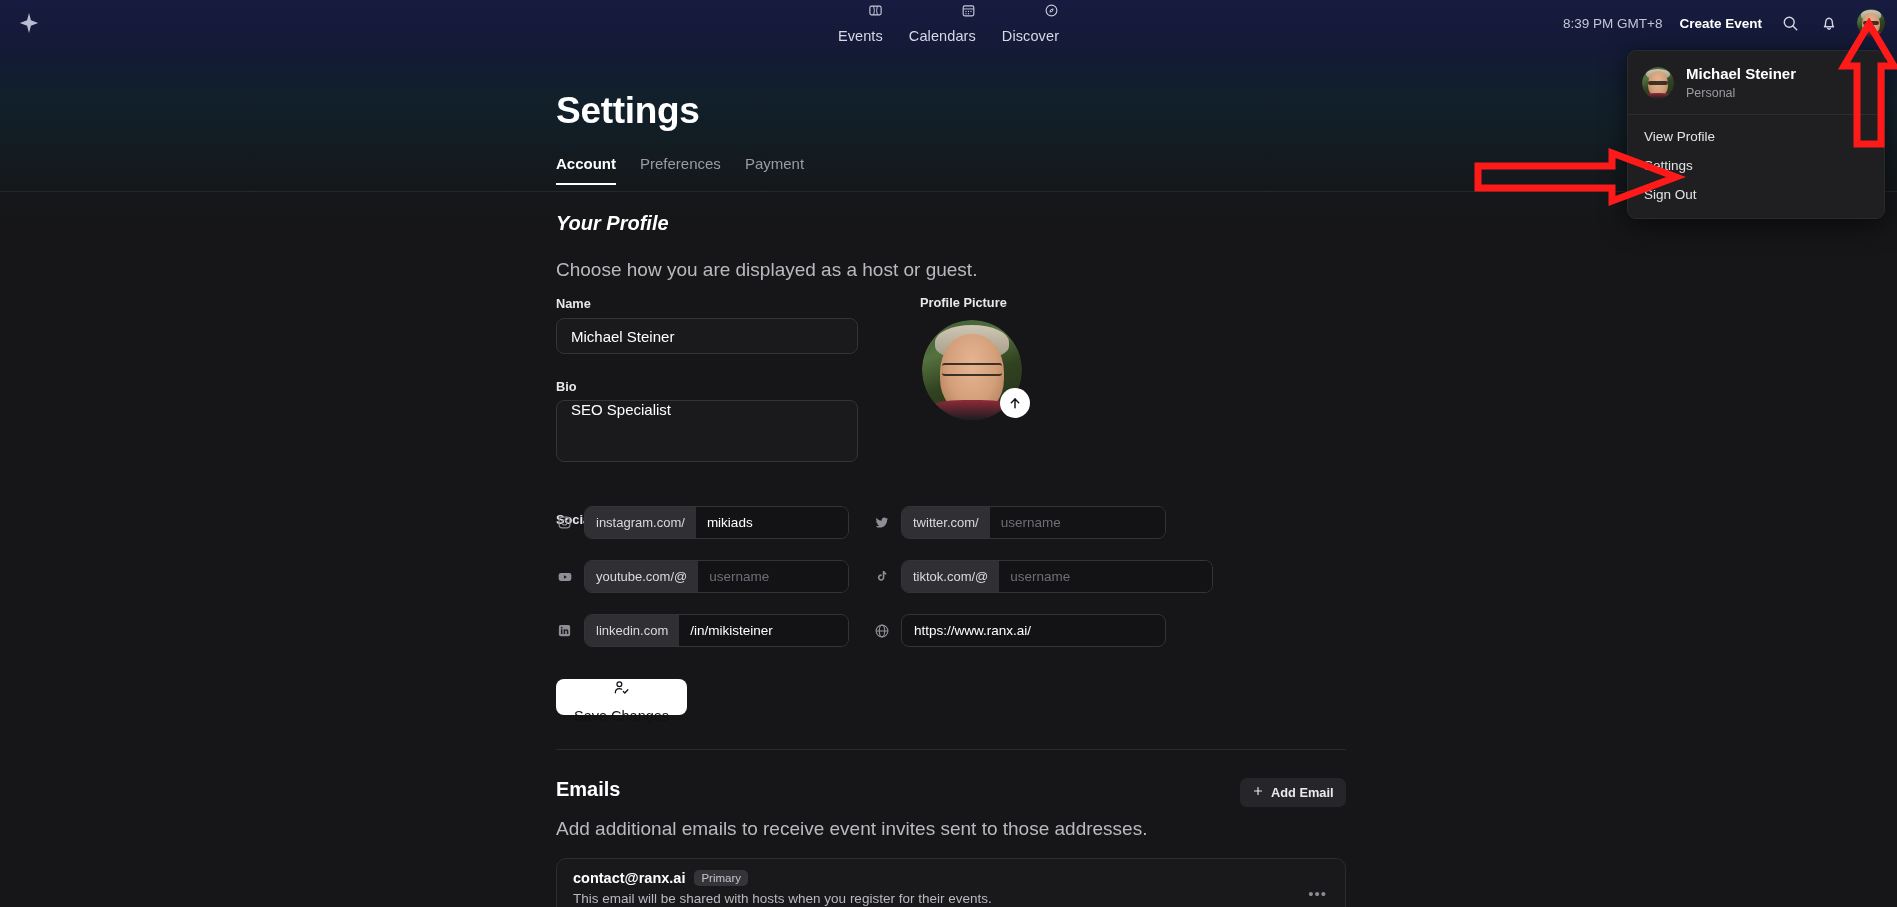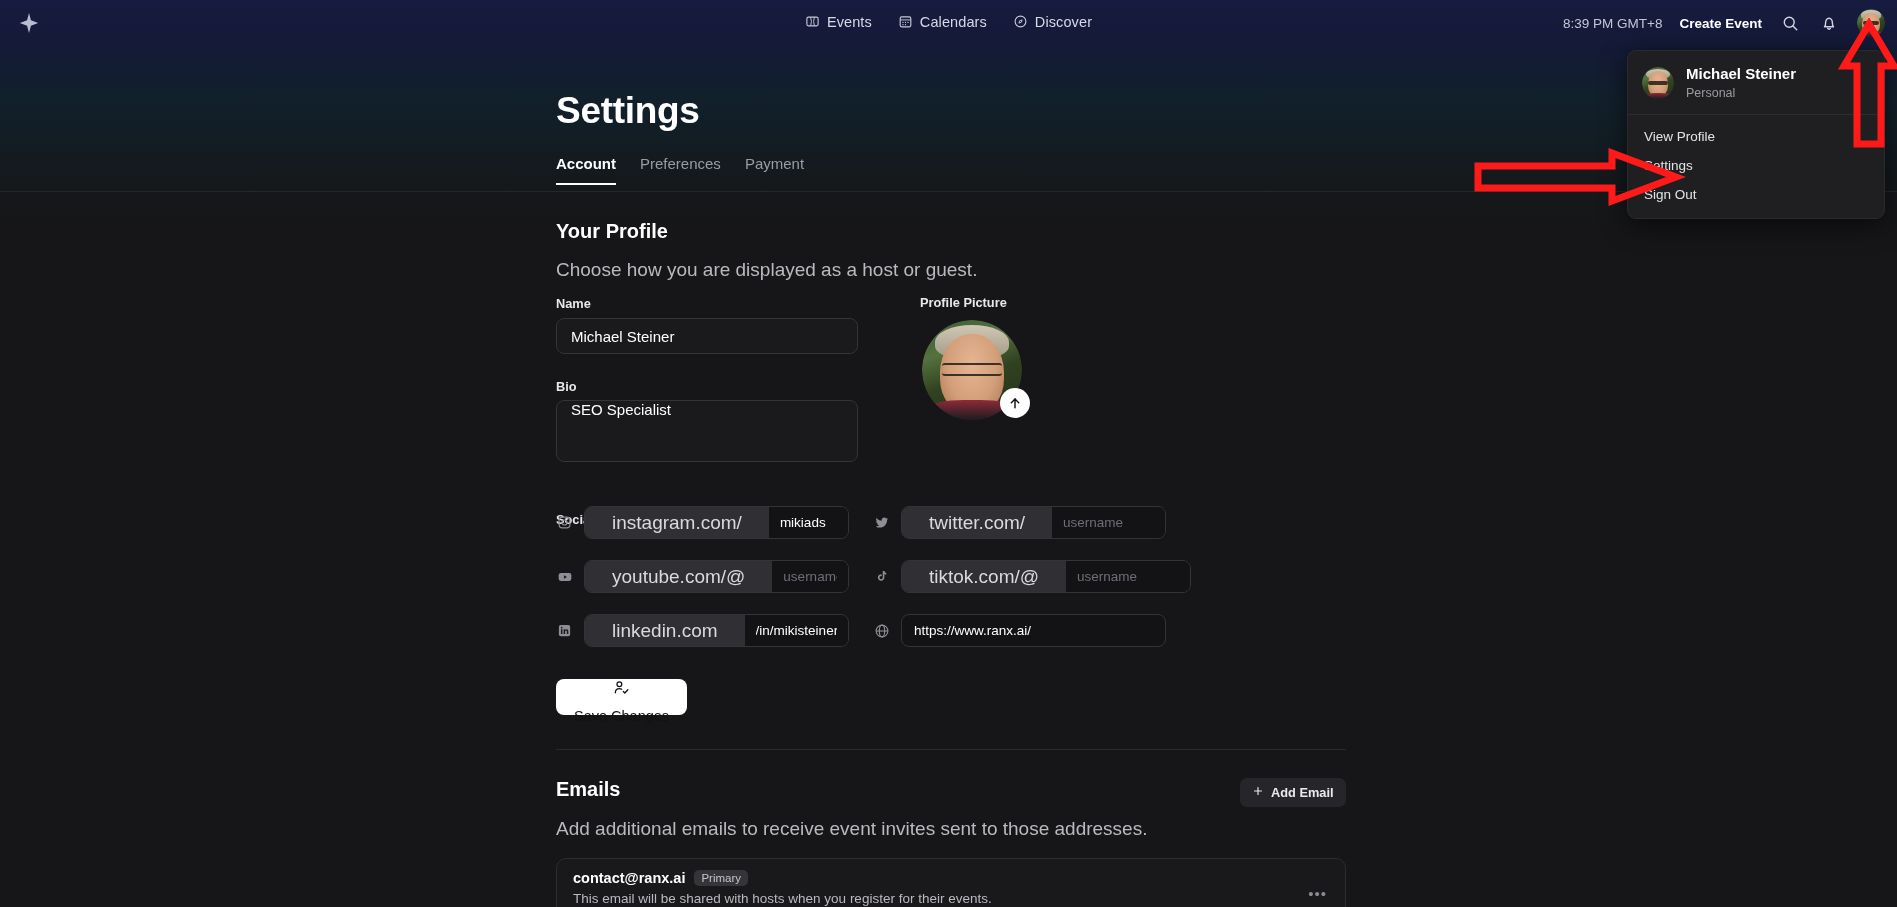--- a/index.html
+++ b/index.html
@@ -30,23 +30,24 @@
   }
   .logo-mark {
     position: absolute; left: 14px; top: 8px; width: 30px; height: 30px;
     display: flex; align-items: center; justify-content: center;
   }
   .nav-center {
     position: absolute; left: 0; right: 0; top: 0; height: 46px;
     display: flex; align-items: center; justify-content: center; gap: 26px;
   }
   .nav-item {
-    display: flex; align-items: flex-start; gap: 7px;
+    display: flex; align-items: flex-end; gap: 7px;
     color: #d6d9e6; font-size: 14.5px; letter-spacing: .1px;
     cursor: pointer;
+    flex-direction: column;
   }
   .nav-item svg { opacity: .92; }
   .nav-right {
     position: absolute; right: 12px; top: 0; height: 46px;
     display: flex; align-items: center; gap: 17px;
   }
   .clock { color: #c3c7d4; font-size: 13.5px; }
   .create-event { color: #ffffff; font-size: 13.5px; font-weight: bold; cursor: pointer; }
   .icon-btn { width: 22px; height: 22px; display: flex; align-items: center; justify-content: center; cursor: pointer; }
   .avatar-btn {
@@ -131,22 +132,22 @@
 
   
   .sl-row { display: flex; align-items: center; gap: 11px; }
   .sl-ico { width: 17px; height: 17px; display: flex; align-items: center; justify-content: center; color: #8e8e96; flex: none; }
   .sl-group {
     display: flex; align-items: stretch; height: 33px;
     border: 1px solid #333338; border-radius: 8px; overflow: hidden;
     background: #1a1a1d;
   }
   .sl-prefix {
-    background: #303034; color: #d9d9de; font-size: 19px;
-    display: flex; align-items: center; padding: 0 27px; white-space: nowrap;
+    background: #303034; color: #d9d9de; font-size: 13px;
+    display: flex; align-items: center; padding: 0 11px; white-space: nowrap;
   }
   .sl-value {
     background: #131316; border: none; outline: none;
     color: #ffffff; font-size: 13.5px; font-family: inherit;
     padding: 0 11px; flex: 1; min-width: 0;
   }
   .sl-value::placeholder { color: #6e6e77; }
   .sl-single {
     background: #131316; border: 1px solid #333338; border-radius: 8px;
     color: #ffffff; font-size: 13.5px; font-family: inherit;
@@ -290,21 +291,21 @@
 
   <div class="page-title">Settings</div>
 
   <div class="tabs">
     <div class="tab active">Account</div>
     <div class="tab">Preferences</div>
     <div class="tab">Payment</div>
   </div>
   <div class="hr-full"></div>
 
-  <div class="section" style="top:220px;">
+  <div class="section" style="top:212px;font-style:italic;">
     <div class="sec-title">Your Profile</div>
   </div>
   <div class="section" style="top:251px;">
     <div class="sec-sub">Choose how you are displayed as a host or guest.</div>
   </div>
 
   <div class="section" style="top:296px;">
     <div class="field-label">Name</div>
   </div>
   <input class="txt-input" style="position: absolute; left: 556px; top: 318px; width: 302px; height: 36px;" value="Michael Steiner">
@@ -374,21 +375,21 @@
       <div class="sl-prefix">youtube.com/@</div>
       <input class="sl-value" value="" placeholder="username" style="">
     </div>
   </div>
   <div class="sl-row" style="position:absolute;left:873px;top:560px;">
     <span class="sl-ico">
       <svg width="15" height="15" viewBox="0 0 24 24" fill="#8e8e96">
         <path d="M14.3 3h2.5c.2 1.6 1.2 2.9 2.8 3.2v2.5c-1.1 0-2.1-.3-3-.9v5.9c0 2.9-2.3 5.2-5.2 5.2S6.2 16.6 6.2 13.7s2.3-5.2 5.2-5.2c.3 0 .5 0 .8.1v2.6c-.3-.1-.5-.1-.8-.1-1.4 0-2.6 1.2-2.6 2.6s1.2 2.6 2.6 2.6 2.6-1.2 2.6-2.6V3z"></path>
       </svg>
     </span>
-    <div class="sl-group" style="width:290px;">
+    <div class="sl-group" style="width:312px;">
       <div class="sl-prefix">tiktok.com/@</div>
       <input class="sl-value" value="" placeholder="username" style="">
     </div>
   </div>
 
   <div class="sl-row" style="position:absolute;left:556px;top:614px;">
     <span class="sl-ico">
       <svg width="15" height="15" viewBox="0 0 24 24" fill="#8e8e96">
         <rect x="3" y="3" width="18" height="18" rx="3"></rect>
         <rect x="6.3" y="10" width="2.4" height="7.6" fill="#1a1a1d"></rect>

